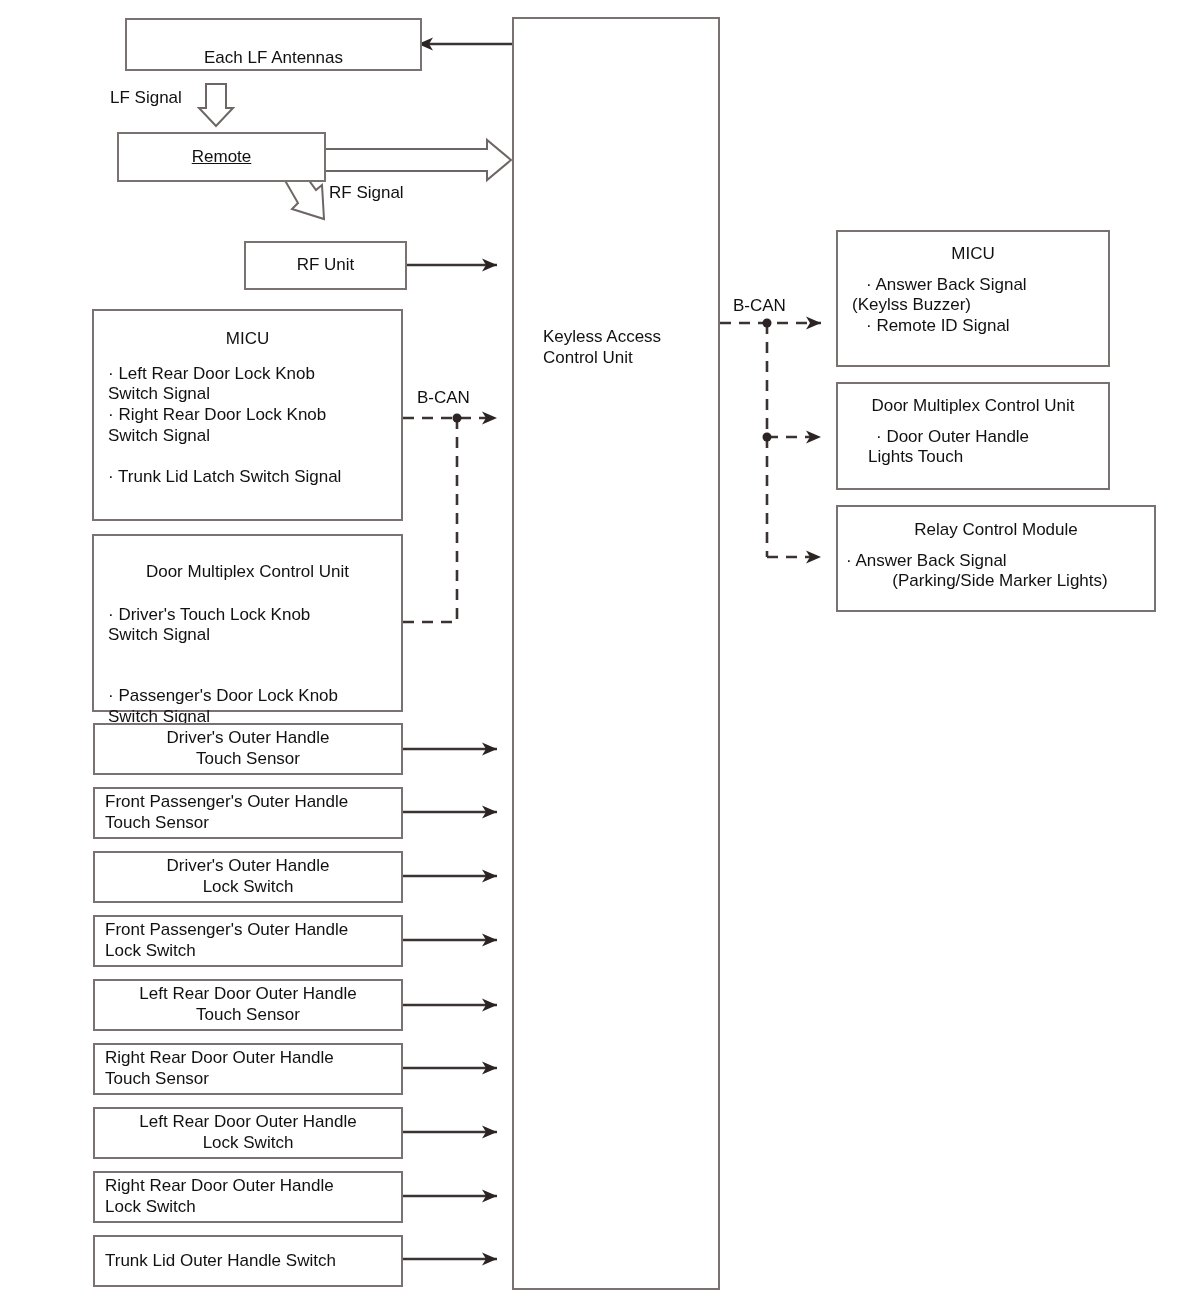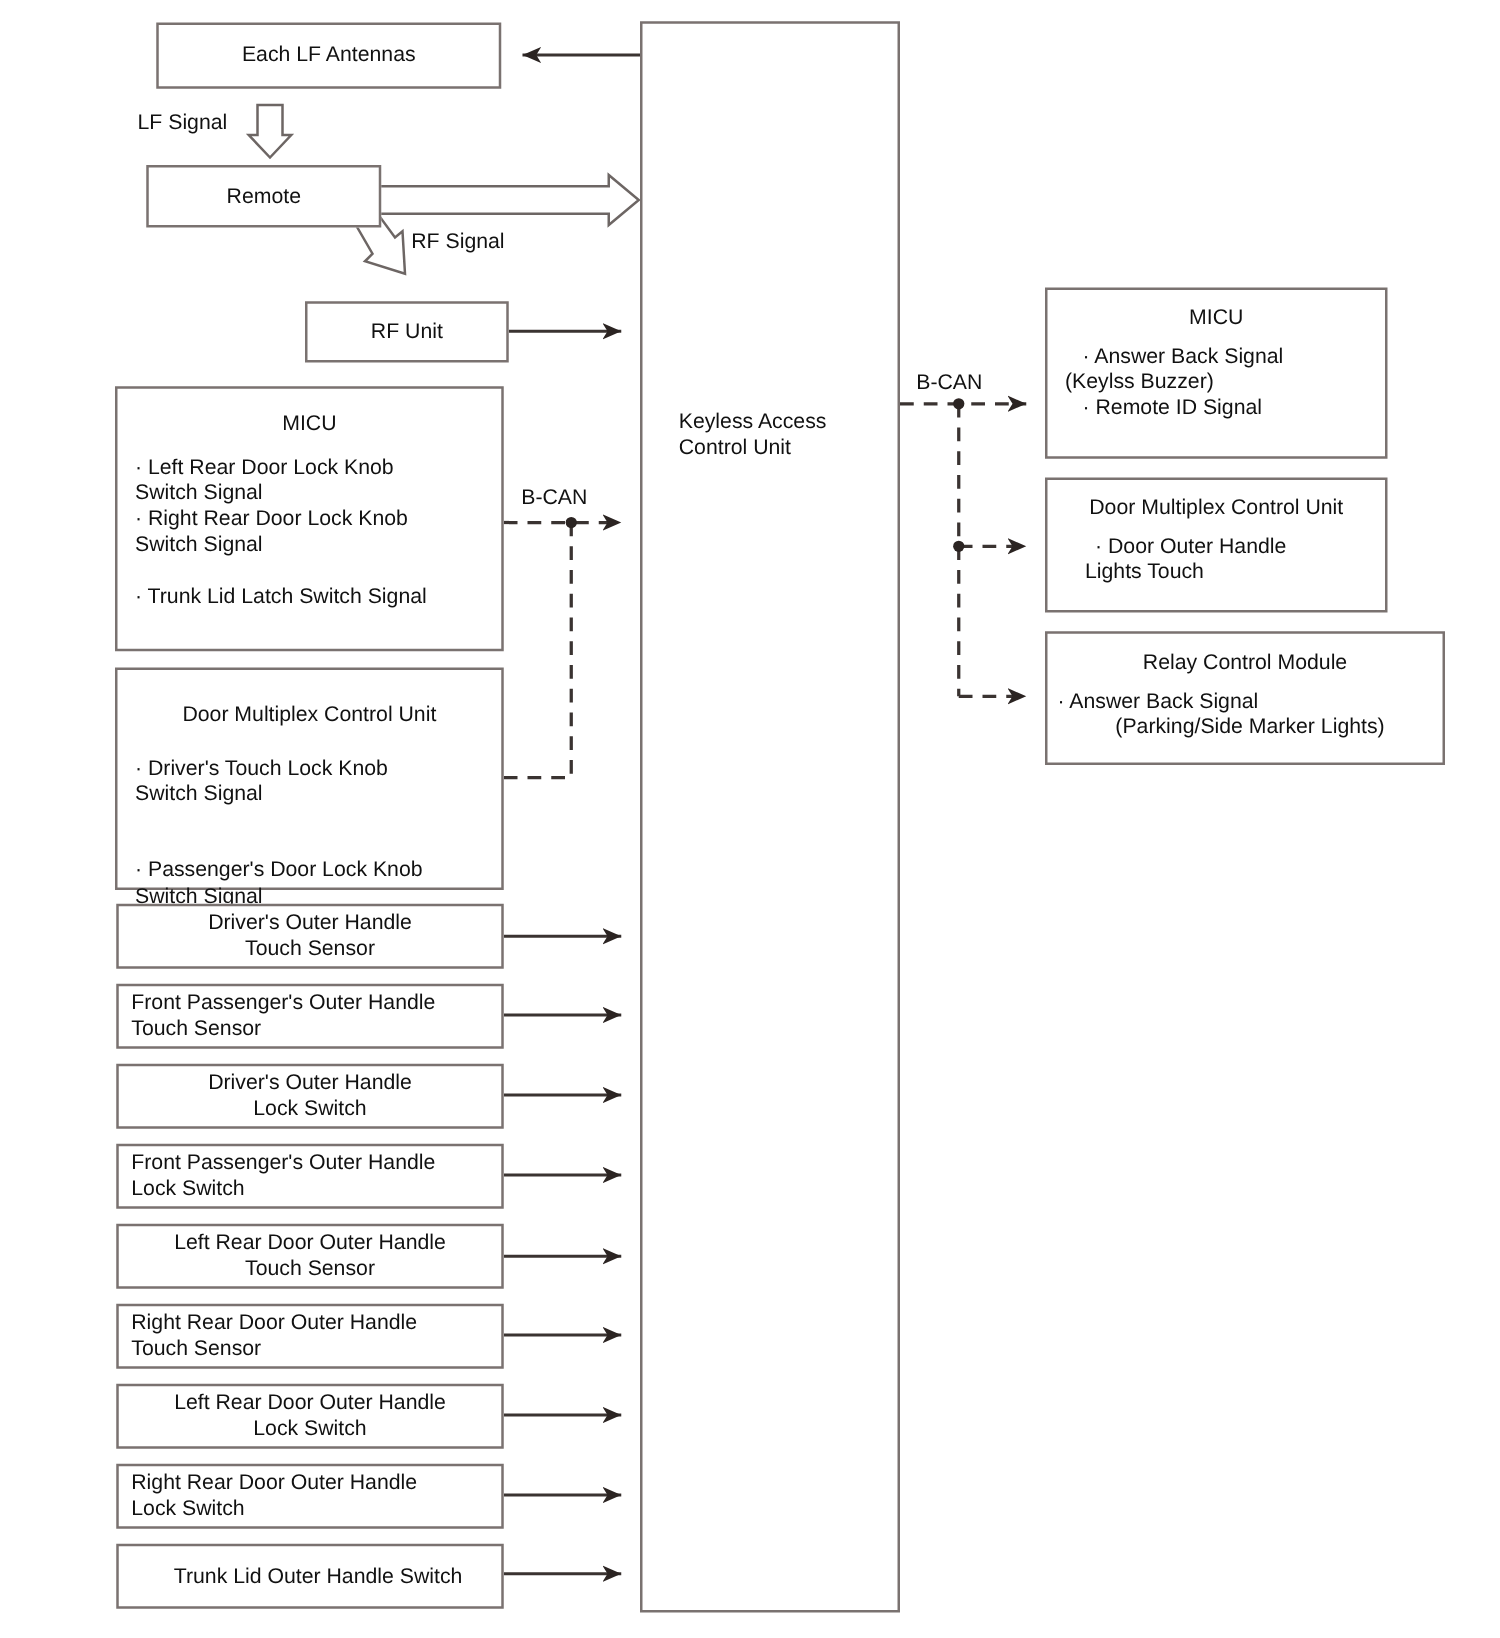--- a/index.html
+++ b/index.html
@@ -113,25 +113,25 @@
       <path class="line" d="M403,876 L497,876" marker-end="url(#arrowR)"></path>
       <path class="line" d="M403,940 L497,940" marker-end="url(#arrowR)"></path>
       <path class="line" d="M403,1005 L497,1005" marker-end="url(#arrowR)"></path>
       <path class="line" d="M403,1068 L497,1068" marker-end="url(#arrowR)"></path>
       <path class="line" d="M403,1132 L497,1132" marker-end="url(#arrowR)"></path>
       <path class="line" d="M403,1196 L497,1196" marker-end="url(#arrowR)"></path>
       <path class="line" d="M403,1259 L497,1259" marker-end="url(#arrowR)"></path>
     </g>
   </svg>
 
-  <div class="box vcenter" style="left:125px; top:18px; width:276px; height:53px;">
+  <div class="box vcenter" style="left:125px; top:18px; width:297px; height:53px;justify-content:flex-end;">
     <span class="title">Each LF Antennas</span>
   </div>
 
-  <div class="box vcenter" style="left:117px; top:132px; width:188px; height:50px;">
+  <div class="box vcenter" style="left:117px; top:132px; width:209px; height:50px;text-decoration:underline;">
     <span class="title">Remote</span>
   </div>
 
   <div class="box vcenter" style="left:244px; top:241px; width:163px; height:49px;">
     <span class="title">RF Unit</span>
   </div>
 
   <div class="box" style="left:512px; top:17px; width:208px; height:1273px;">
     <div style="position:absolute; left:29px; top:308px; text-align:left;">
       <span style="display:block;">Keyless Access</span>
@@ -244,21 +244,21 @@
     </div>
   </div>
 
   <div class="box vcenter" style="left:93px; top:1171px; width:310px; height:52px;">
     <div style="padding:0 10px;">
       <span class="lft" style="display:block;">Right Rear Door Outer Handle</span>
       <span class="lft" style="display:block;">Lock Switch</span>
     </div>
   </div>
 
-  <div class="box vcenter" style="left:93px; top:1235px; width:310px; height:52px;padding-left:34px;">
+  <div class="box vcenter" style="left:93px; top:1235px; width:310px; height:52px;">
     <div style="padding:0 10px;">
       <span class="lft" style="display:block;">Trunk Lid Outer Handle Switch</span>
     </div>
   </div>
 
   <span class="label" style="left:110px; top:88px;">LF Signal</span>
 
   <span class="label" style="left:329px; top:183px;">RF Signal</span>
 
   <span class="label" style="left:417px; top:388px;">B-CAN</span>

